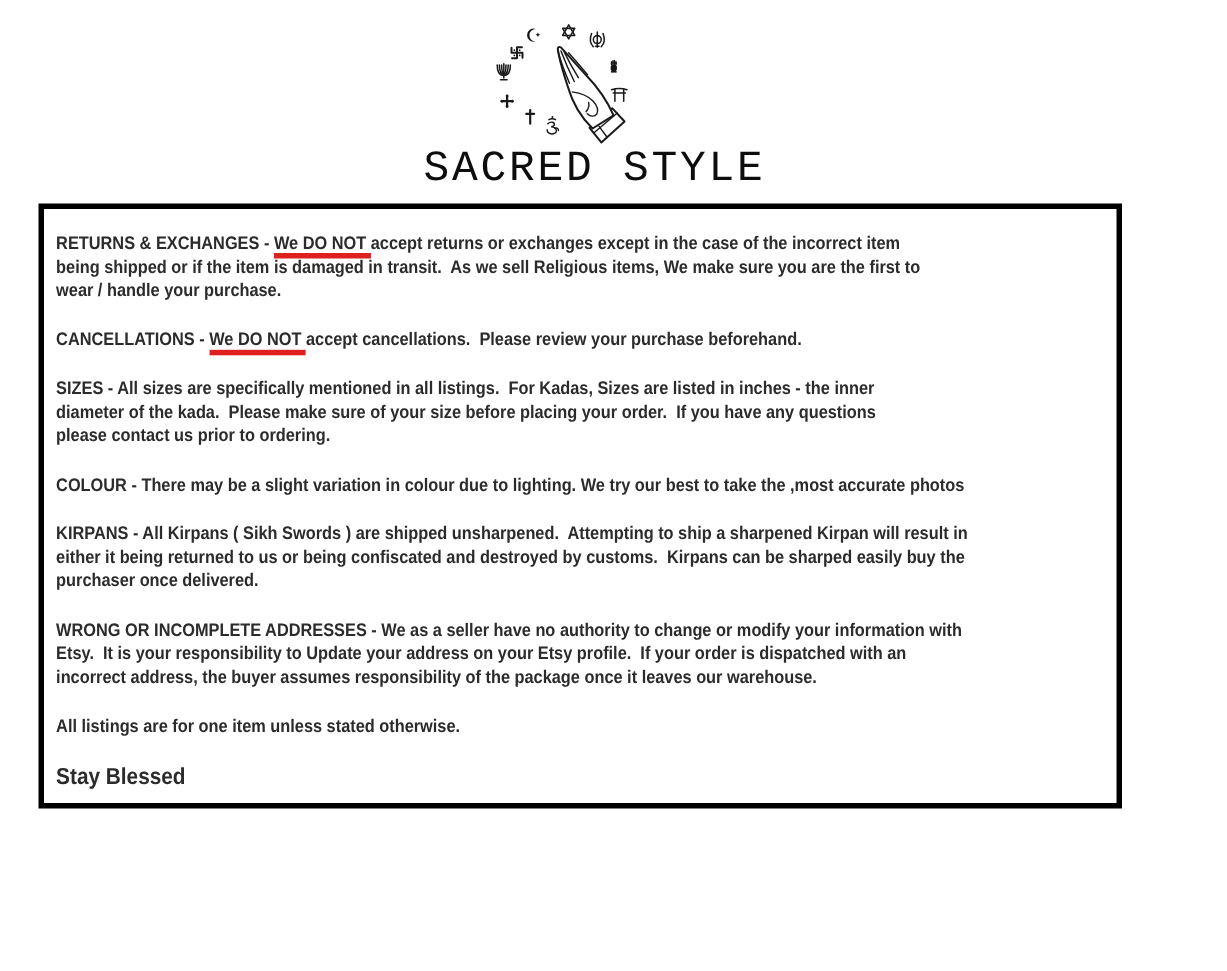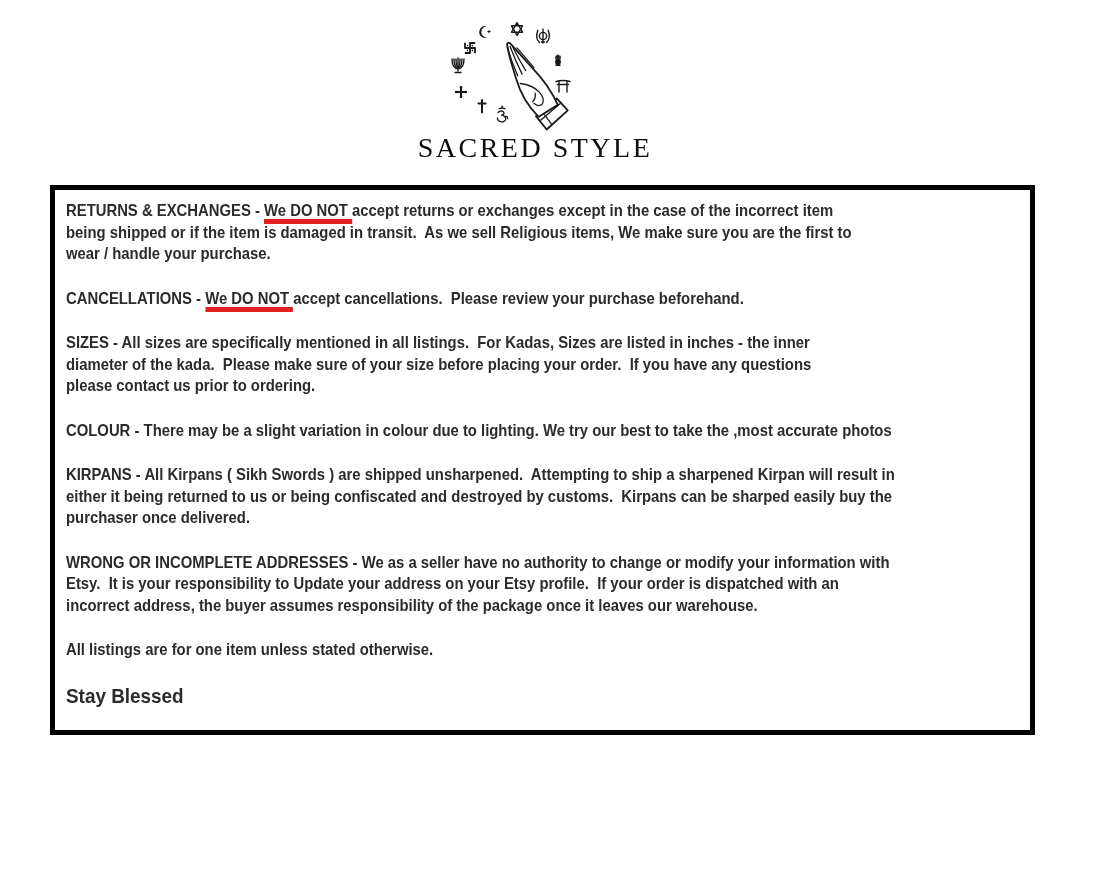--- a/index.html
+++ b/index.html
@@ -3,27 +3,27 @@
 <meta charset="utf-8">
 <style>
   html,body{margin:0;padding:0;}
   body{
     width:1115px;height:883px;background:#ffffff;position:relative;
     font-family:"Liberation Sans",sans-serif;overflow:hidden;
   }
   .logo-art{position:absolute;left:425px;top:12px;width:220px;height:124px;}
   .brand{
     position:absolute;left:385px;top:132px;width:300px;text-align:center;
-    font-family:Liberation Serif, serif;font-size:28px;letter-spacing:2.5px;
+    font-family:Liberation Mono, monospace;font-size:39px;letter-spacing:2.5px;
     color:#0d0d0d;white-space:nowrap;
   }
   .policy-box{
-    position:absolute;left:50px;top:185px;width:985px;height:550px;
+    position:absolute;left:35px;top:185px;width:985px;height:550px;
     box-sizing:border-box;border:5px solid #000000;background:#ffffff;
-    padding:10px 0 0 11px;overflow:hidden;
+    padding:21px 0 0 11px;overflow:hidden;
   }
   .para{
     font-weight:bold;font-size:16.5px;line-height:21.5px;color:#2b2b2b;
     white-space:pre-wrap;margin:0 0 23px 0;width:1068px;
     transform:scaleX(0.9);transform-origin:left top;letter-spacing:0;
   }
   .redline{border-bottom:5px solid #e01f1f;}
   .closing{font-size:21px;line-height:24px;margin-bottom:0;}
   .sym{stroke:#1a1a1a;stroke-width:1.4;fill:none;stroke-linecap:round;stroke-linejoin:round;}
   .symf{fill:#161616;stroke:none;}

